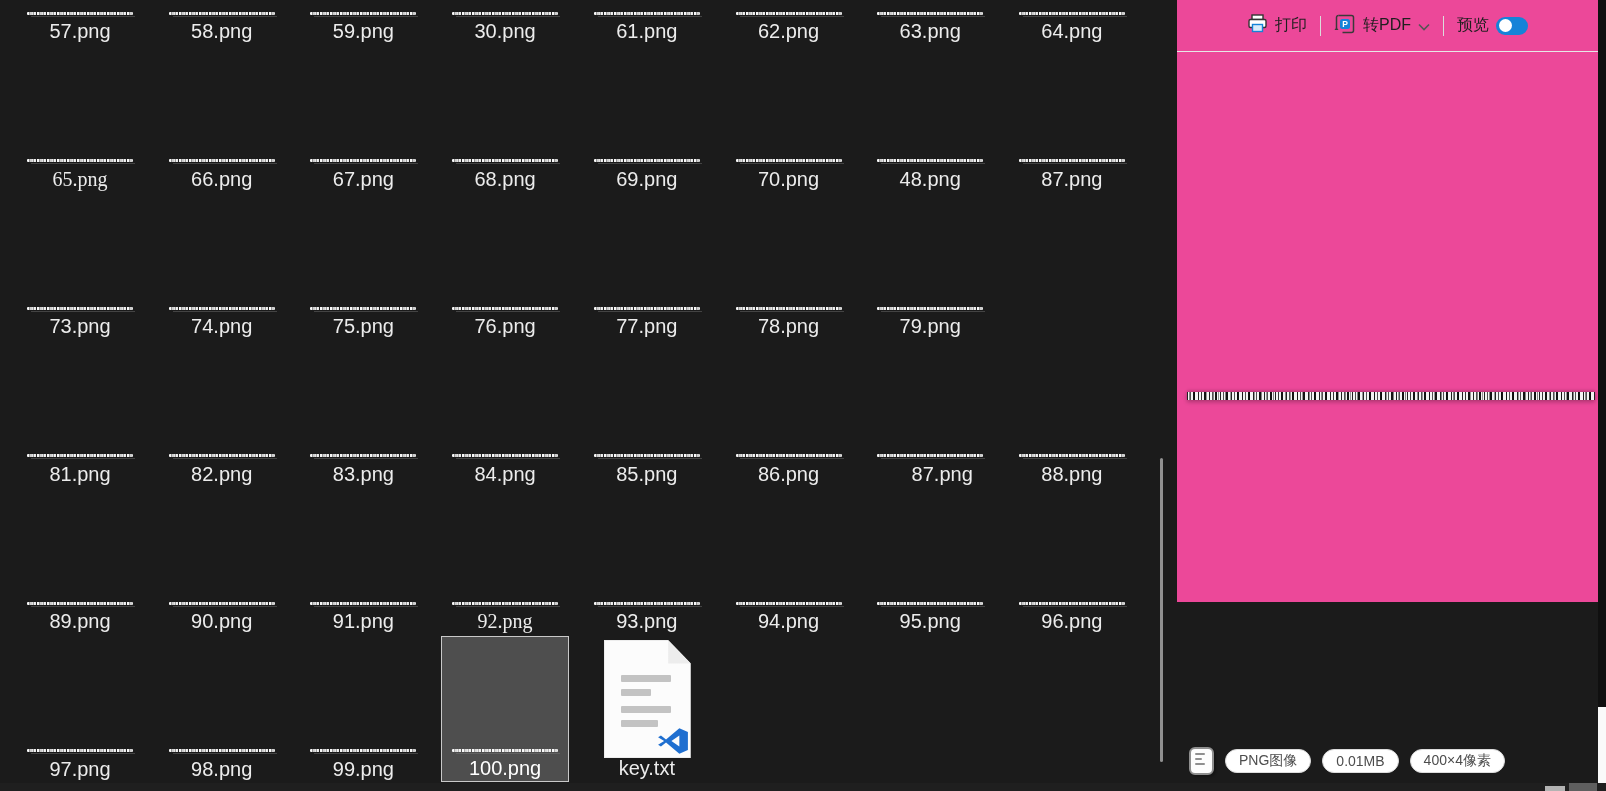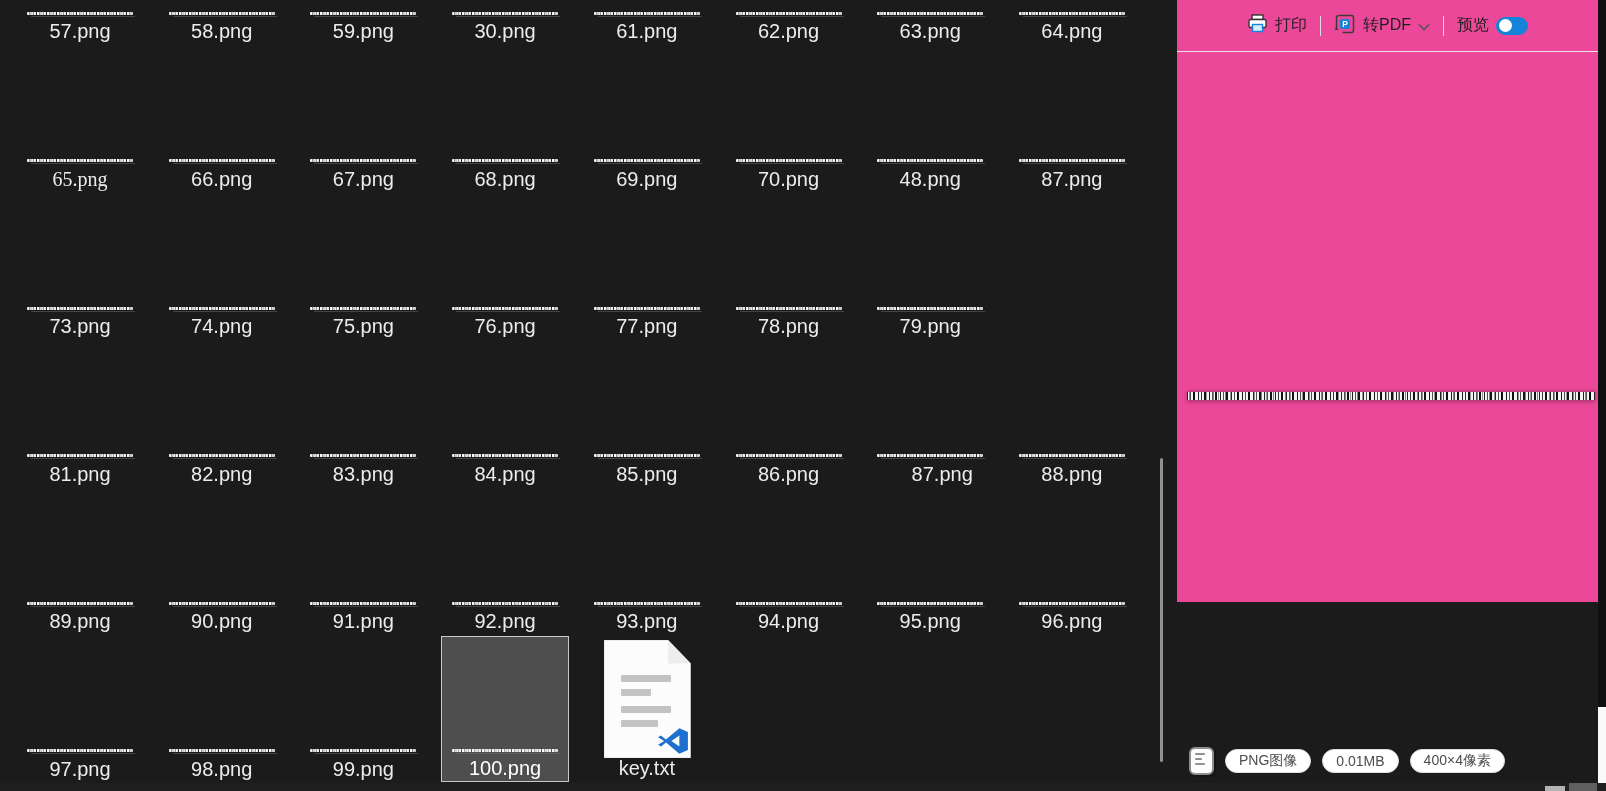--- a/index.html
+++ b/index.html
@@ -226,21 +226,21 @@
       <div class="file-item" style="left: 155.7px; top: 592px; width: 132px; height: 48px;">
         <div class="thumb-line" style="left: 13px; top: 9.5px; width: 106px;"></div>
         <div class="file-label" style="left: 0px; width: 132px; top: 19px;">90.png</div>
       </div>
       <div class="file-item" style="left: 297.4px; top: 592px; width: 132px; height: 48px;">
         <div class="thumb-line" style="left: 13px; top: 9.5px; width: 106px;"></div>
         <div class="file-label" style="left: 0px; width: 132px; top: 19px;">91.png</div>
       </div>
       <div class="file-item" style="left: 439.1px; top: 592px; width: 132px; height: 48px;">
         <div class="thumb-line" style="left: 13px; top: 9.5px; width: 106px;"></div>
-        <div class="file-label" style="left: 0px; width: 132px; top: 19px;">92.png</div>
+        <div class="file-label" style="left: 0px; width: 132px; top: 19px; font-family: Liberation Serif, serif;">92.png</div>
       </div>
       <div class="file-item" style="left: 580.8px; top: 592px; width: 132px; height: 48px;">
         <div class="thumb-line" style="left: 13px; top: 9.5px; width: 106px;"></div>
         <div class="file-label" style="left: 0px; width: 132px; top: 19px;">93.png</div>
       </div>
       <div class="file-item" style="left: 722.5px; top: 592px; width: 132px; height: 48px;">
         <div class="thumb-line" style="left: 13px; top: 9.5px; width: 106px;"></div>
         <div class="file-label" style="left: 0px; width: 132px; top: 19px;">94.png</div>
       </div>
       <div class="file-item" style="left: 864.2px; top: 592px; width: 132px; height: 48px;">

